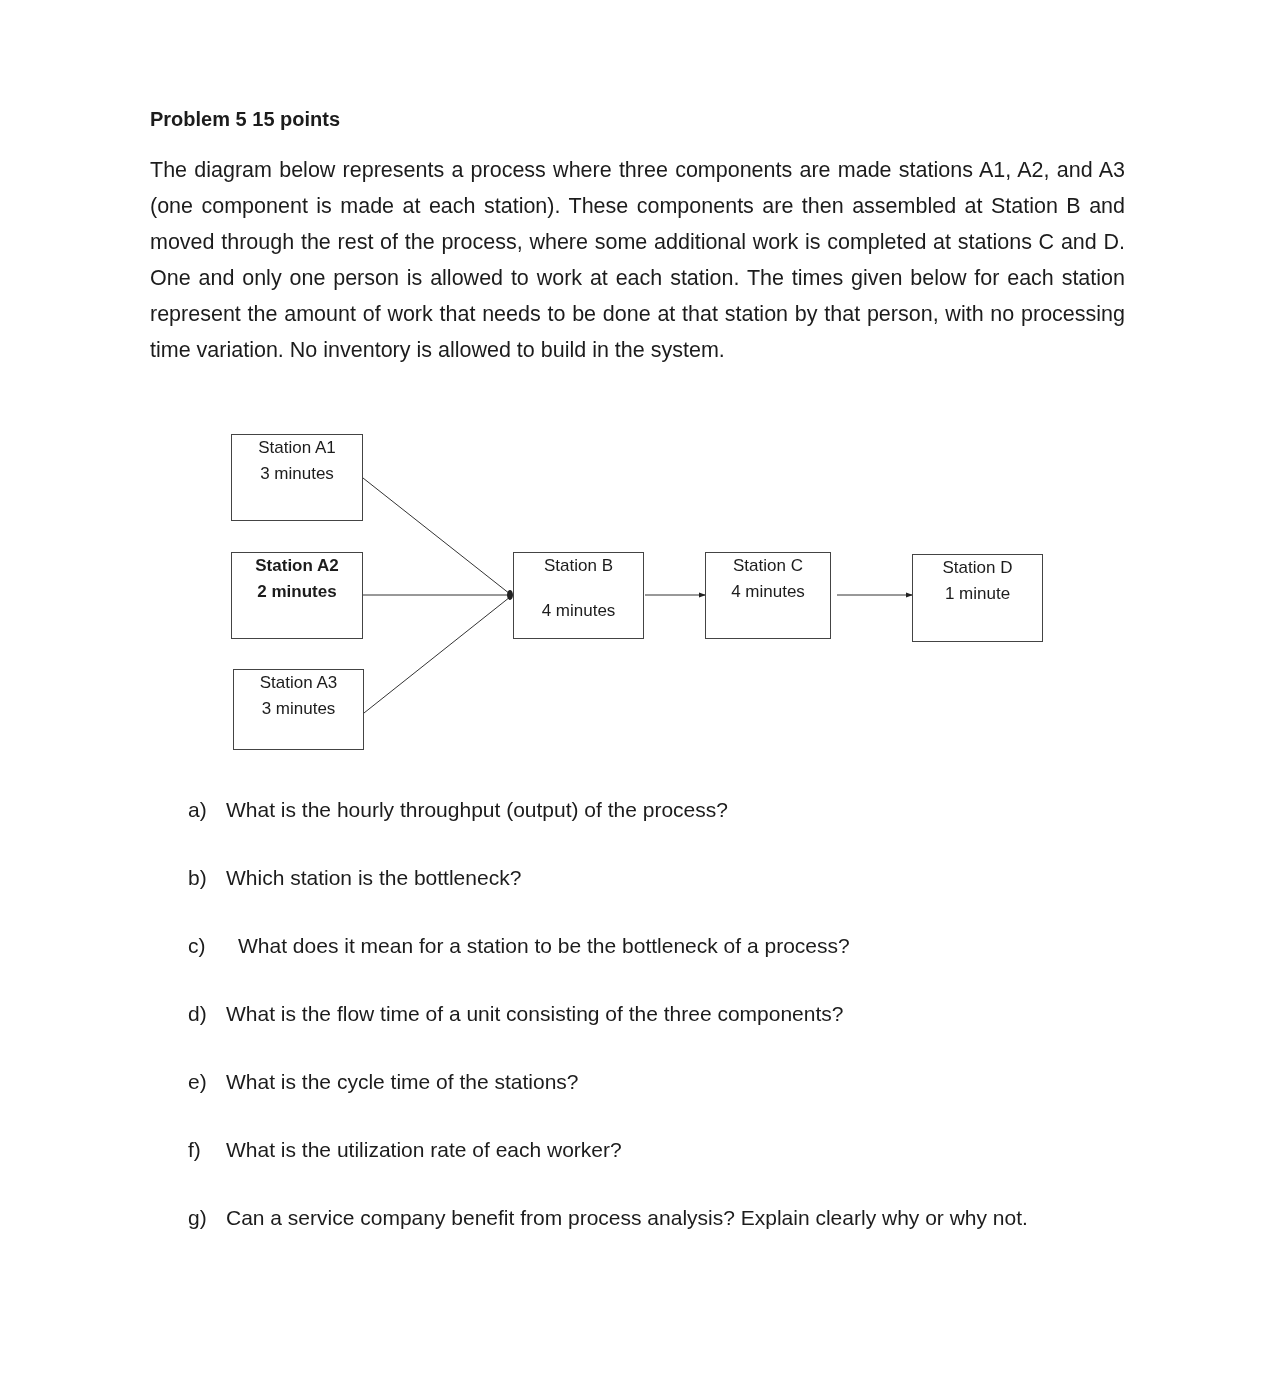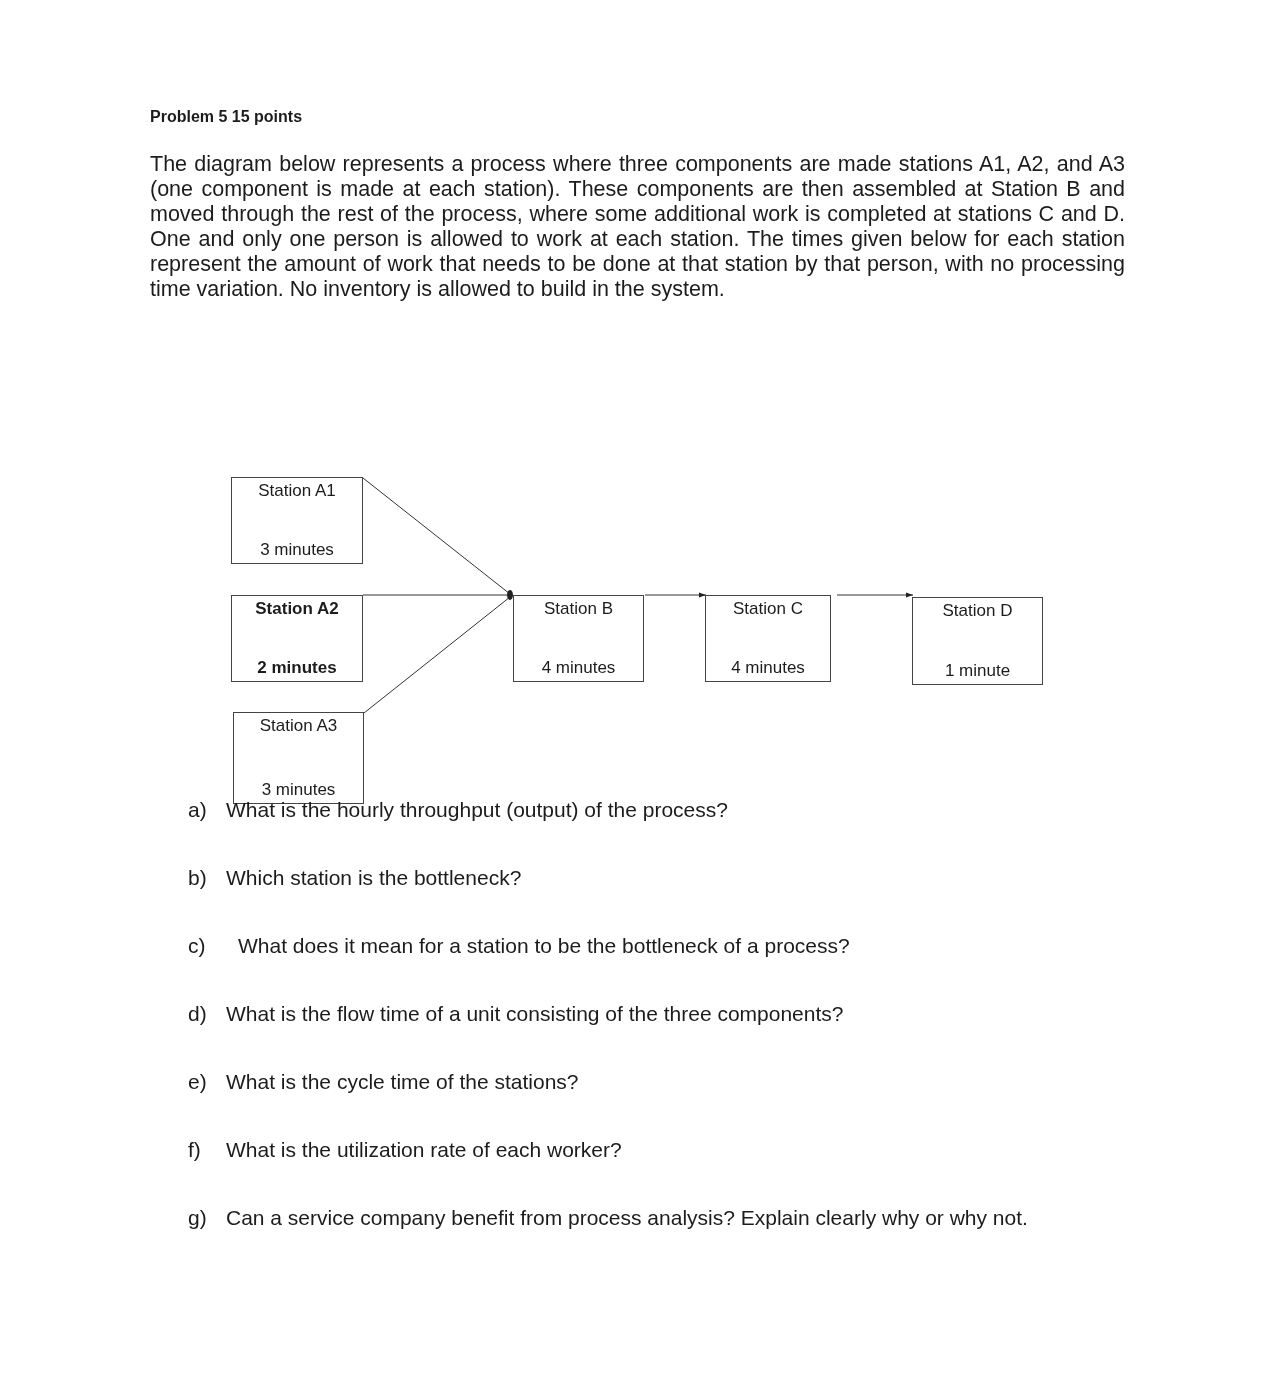--- a/index.html
+++ b/index.html
@@ -1,24 +1,24 @@
 <!DOCTYPE html>
 <html><head>
   <meta charset="utf-8">
   <style>
     html, body { margin: 0; padding: 0; background: #ffffff; }
     body { width: 1275px; height: 1386px; position: relative; overflow: hidden;
            font-family: "Liberation Sans", sans-serif; color: #1c1c1c; }
-    .title { position: absolute; left: 150px; top: 108px; font-size: 16px; font-weight: bold; text-align: right; }
+    .title { position: absolute; left: 150px; top: 108px; font-size: 20px; font-weight: bold; text-align: right; }
     .intro { position: absolute; left: 150px; top: 152px; width: 975px; font-size: 21.5px;
-             line-height: 25px; text-align: justify; }
+             line-height: 36px; text-align: justify; }
     .diagram { position: absolute; left: 0; top: 0; width: 1275px; height: 800px; pointer-events: none; }
     .station { position: absolute; border: 1.3px solid #444; background: #fff; box-sizing: border-box;
-               display: flex; flex-direction: column; align-items: center; justify-content: space-between;
-               font-size: 17px; line-height: 26px; margin-top: 43px; }
+               display: flex; flex-direction: column; align-items: center; justify-content: flex-start;
+               font-size: 17px; line-height: 26px; }
     .question { position: absolute; font-size: 21px; display: flex; }
     .q-label { display: inline-block; width: 38px; }
     .q-label.wide { width: 50px; }
   </style>
 </head>
 <body>
 
 <div class="title">Problem 5 15 points</div>
 <div class="intro">The diagram below represents a process where three components are made stations A1, A2, and A3 (one component is made at each station). These components are then assembled at Station B and moved through the rest of the process, where some additional work is completed at stations C and D.  One and only one person is allowed to work at each station. The times given below for each station represent the amount of work that needs to be done at that station by that person, with no processing time variation. No inventory is allowed to build in the system.</div>
 
@@ -37,21 +37,21 @@
 </svg>
 
 <div class="station" style="left:231px;top:434px;width:132px;height:87px;">
   <span>Station A1</span>
   <span>3 minutes</span>
 </div>
 <div class="station" style="left:231px;top:552px;width:132px;height:87px;font-weight:bold;">
   <span>Station A2</span>
   <span>2 minutes</span>
 </div>
-<div class="station" style="left:233px;top:669px;width:131px;height:92px;">
+<div class="station" style="left:233px;top:669px;width:131px;height:81px;">
   <span>Station A3</span>
   <span>3 minutes</span>
 </div>
 <div class="station" style="left:513px;top:552px;width:131px;height:87px;gap:19px;">
   <span>Station B</span>
   <span>4 minutes</span>
 </div>
 <div class="station" style="left:705px;top:552px;width:126px;height:87px;">
   <span>Station C</span>
   <span>4 minutes</span>

